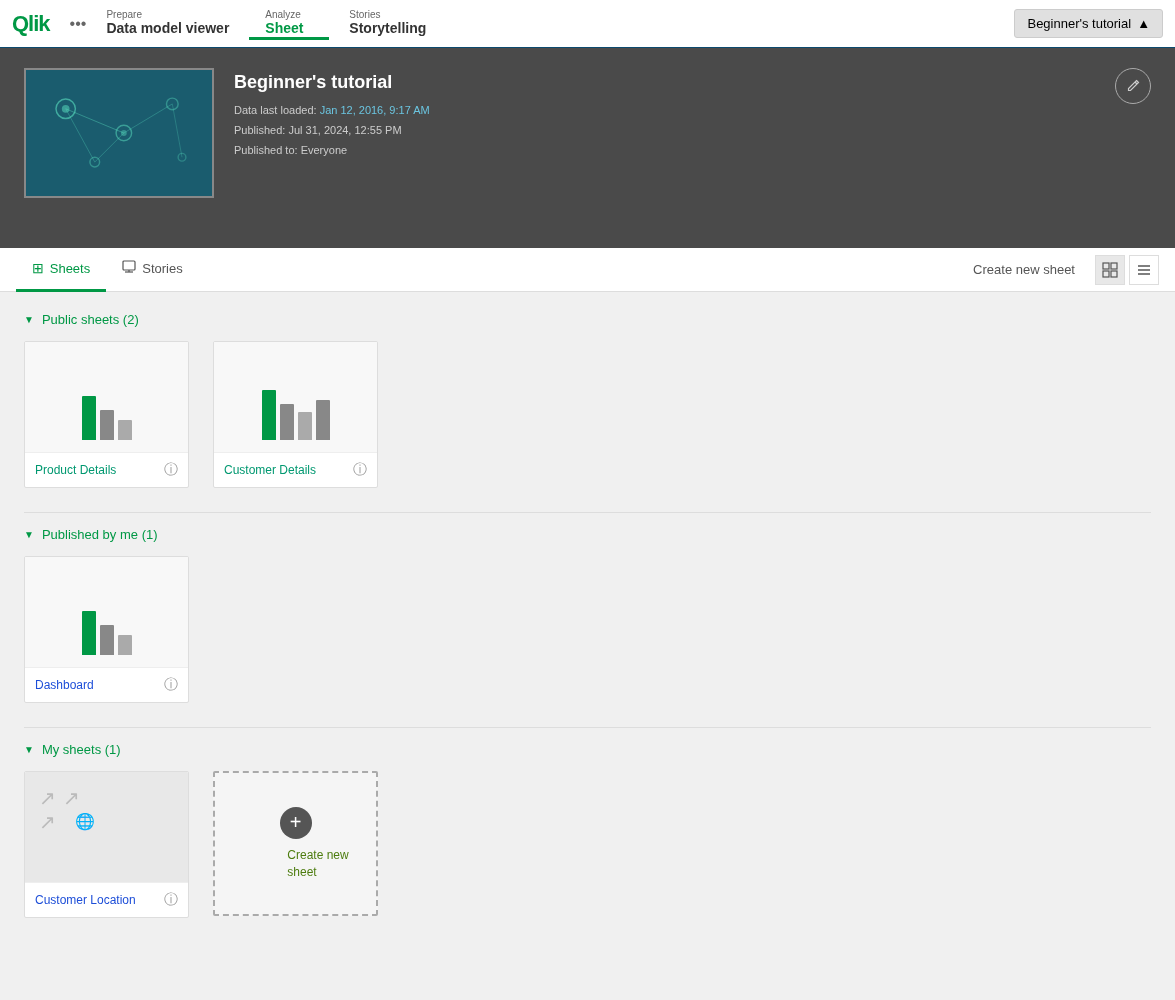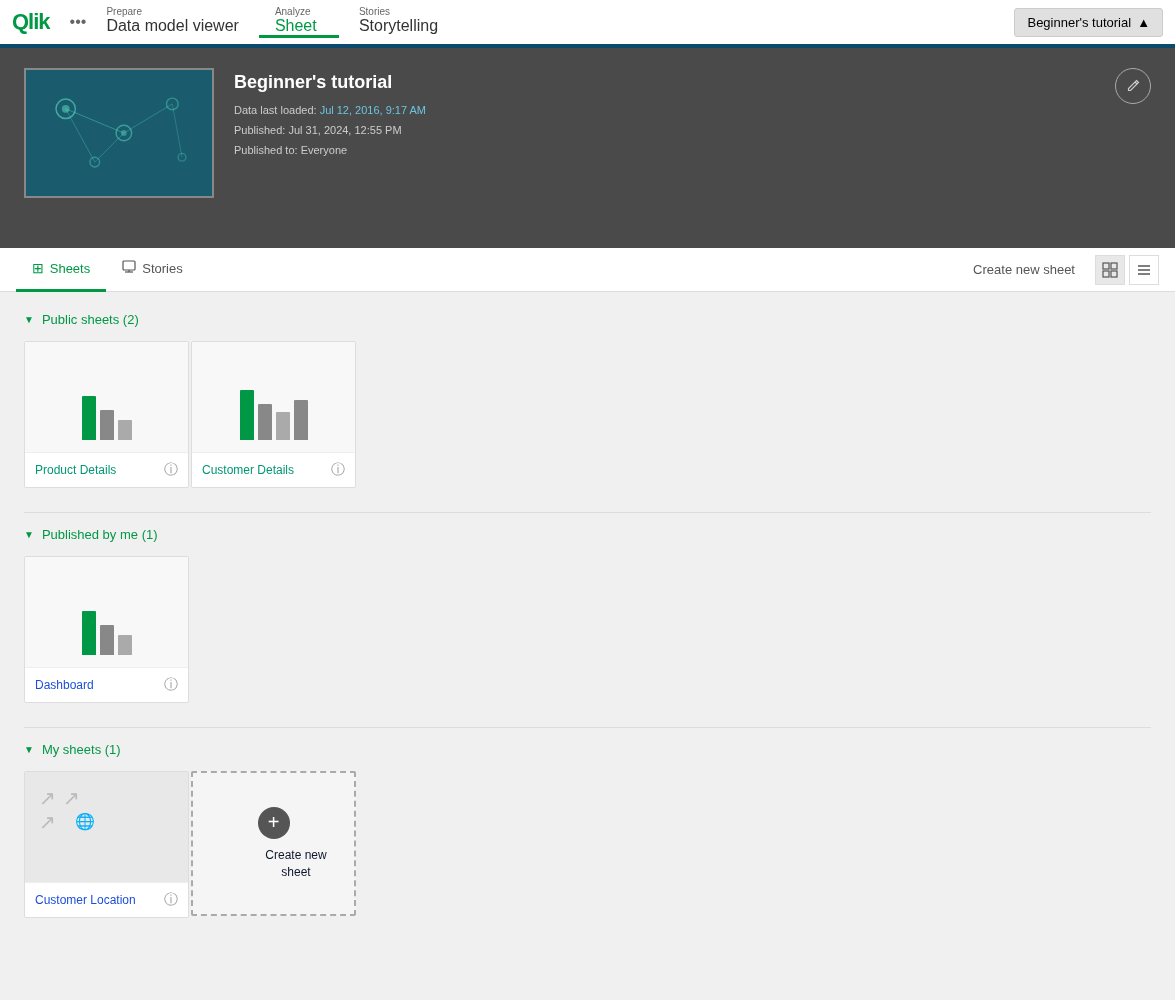--- a/index.html
+++ b/index.html
@@ -4,40 +4,40 @@
   <style>
     * { box-sizing: border-box; margin: 0; padding: 0; }
     body { font-family: 'Segoe UI', Arial, sans-serif; background: #f0f0f0; color: #333; font-size: 13px; }
 
     
     .top-nav {
       height: 48px;
       background: #fff;
       display: flex;
       align-items: center;
-      border-bottom: 4px solid #0c4a6e;
+      border-bottom: 1px solid #0c4a6e;
       padding: 0 12px;
       gap: 4px;
     }
     .qlik-logo {
       display: flex; align-items: center; gap: 6px;
       margin-right: 16px;
     }
     .qlik-logo-text {
       font-size: 22px; font-weight: bold; color: #009845; letter-spacing: -1px;
     }
     .nav-dots { color: #666; font-size: 16px; cursor: pointer; }
     .nav-group {
       display: flex; flex-direction: column; justify-content: center;
       padding: 0 16px; height: 32px; cursor: pointer; border-bottom: 3px solid transparent;
       min-width: 80px;
     }
     .nav-group.active { border-bottom-color: #009845; }
     .nav-label-top { font-size: 10px; color: #666; }
-    .nav-label-bottom { font-size: 16px; font-weight: 400; color: #333; }
+    .nav-label-bottom { font-size: 14px; font-weight: 700; color: #333; }
     .nav-group.active .nav-label-bottom { color: #009845; }
     .nav-spacer { flex: 1; }
     .tutorial-btn {
       display: flex; align-items: center; gap: 6px;
       background: #e0e0e0; border: 1px solid #ccc; border-radius: 3px;
       padding: 6px 12px; cursor: pointer; font-size: 13px; font-weight: 500;
     }
 
     
     .app-header {
@@ -86,21 +86,21 @@
     
     .section { margin-bottom: 24px; }
     .section-header {
       display: flex; align-items: center; gap: 8px; margin-bottom: 14px;
       font-size: 13px; color: #009845; font-weight: 500; cursor: pointer;
     }
     .section-header .chevron { font-size: 10px; }
     .section-divider { border: none; border-top: 1px solid #ddd; margin-bottom: 14px; }
 
     
-    .sheets-grid { display: flex; flex-wrap: wrap; gap: 2px; }
+    .sheets-grid { display: flex; flex-wrap: wrap; gap: 24px; }
 
     
     .sheet-card {
       width: 165px; background: #fff; border: 1px solid #ddd; border-radius: 2px; cursor: pointer;
       overflow: hidden; position: relative;
     }
     .sheet-preview {
       width: 100%; height: 110px; background: #f8f8f8; display: flex; align-items: flex-end;
       justify-content: center; padding-bottom: 12px; gap: 4px;
     }
@@ -112,21 +112,21 @@
     .sheet-name { font-size: 12px; color: #1d4ed8; }
     .sheet-name.teal { color: #009870; }
     .info-icon { color: #999; font-size: 14px; }
 
     
     .create-card {
       width: 165px; height: 145px; border: 2px dashed #aaa; border-radius: 2px; cursor: pointer;
       display: flex; flex-direction: column; align-items: center; justify-content: center; gap: 8px; background: #f5f5f5;
     }
     .plus-icon { width: 32px; height: 32px; background: #555; border-radius: 50%; color: #fff; display: flex; align-items: center; justify-content: center; font-size: 20px; font-weight: 300; }
-    .create-label { font-size: 12px; color: #0f172a; text-align: center; line-height: 1.4; margin-left: 45px; }
+    .create-label { font-size: 12px; color: #4d7c0f; line-height: 1.4; margin-left: 45px; }
   </style>
 </head>
 <body>
 
 <nav class="top-nav">
   <div class="qlik-logo">
     <span class="qlik-logo-text">Qlik</span>
   </div>
   <span class="nav-dots">•••</span>
 
@@ -165,21 +165,21 @@
       <line x1="100" y1="65" x2="150" y2="35" stroke="#5ae0c0" stroke-width="1" opacity="0.3"></line>
       <line x1="40" y1="40" x2="70" y2="95" stroke="#5ae0c0" stroke-width="1" opacity="0.3"></line>
       <line x1="100" y1="65" x2="70" y2="95" stroke="#5ae0c0" stroke-width="1" opacity="0.3"></line>
       <line x1="150" y1="35" x2="160" y2="90" stroke="#5ae0c0" stroke-width="1" opacity="0.25"></line>
       <circle cx="160" cy="90" r="4" fill="none" stroke="#5ae0c0" stroke-width="1.5" opacity="0.3"></circle>
     </svg>
   </div>
   <div class="app-info">
     <div class="app-title">Beginner's tutorial</div>
     <div class="app-meta">
-      <div><span style="color:#ccc">Data last loaded: </span><span style="color:#6bc5e0">Jul 12, 2016, 9:17 AM</span></div>
+      <div><span style="color:#ccc">Data last loaded: </span><span style="color:#6bc5e0">Jan 12, 2016, 9:17 AM</span></div>
       <div>Published: Jul 31, 2024, 12:55 PM</div>
       <div>Published to: Everyone</div>
     </div>
   </div>
   <button class="edit-btn">
     <svg width="16" height="16" viewBox="0 0 16 16" fill="none" xmlns="http://www.w3.org/2000/svg">
       <path d="M11.5 2.5L13.5 4.5L5.5 12.5H3.5V10.5L11.5 2.5Z" stroke="#ccc" stroke-width="1.2" fill="none"></path>
       <path d="M10 4L12 6" stroke="#ccc" stroke-width="1.2"></path>
     </svg>
   </button>

